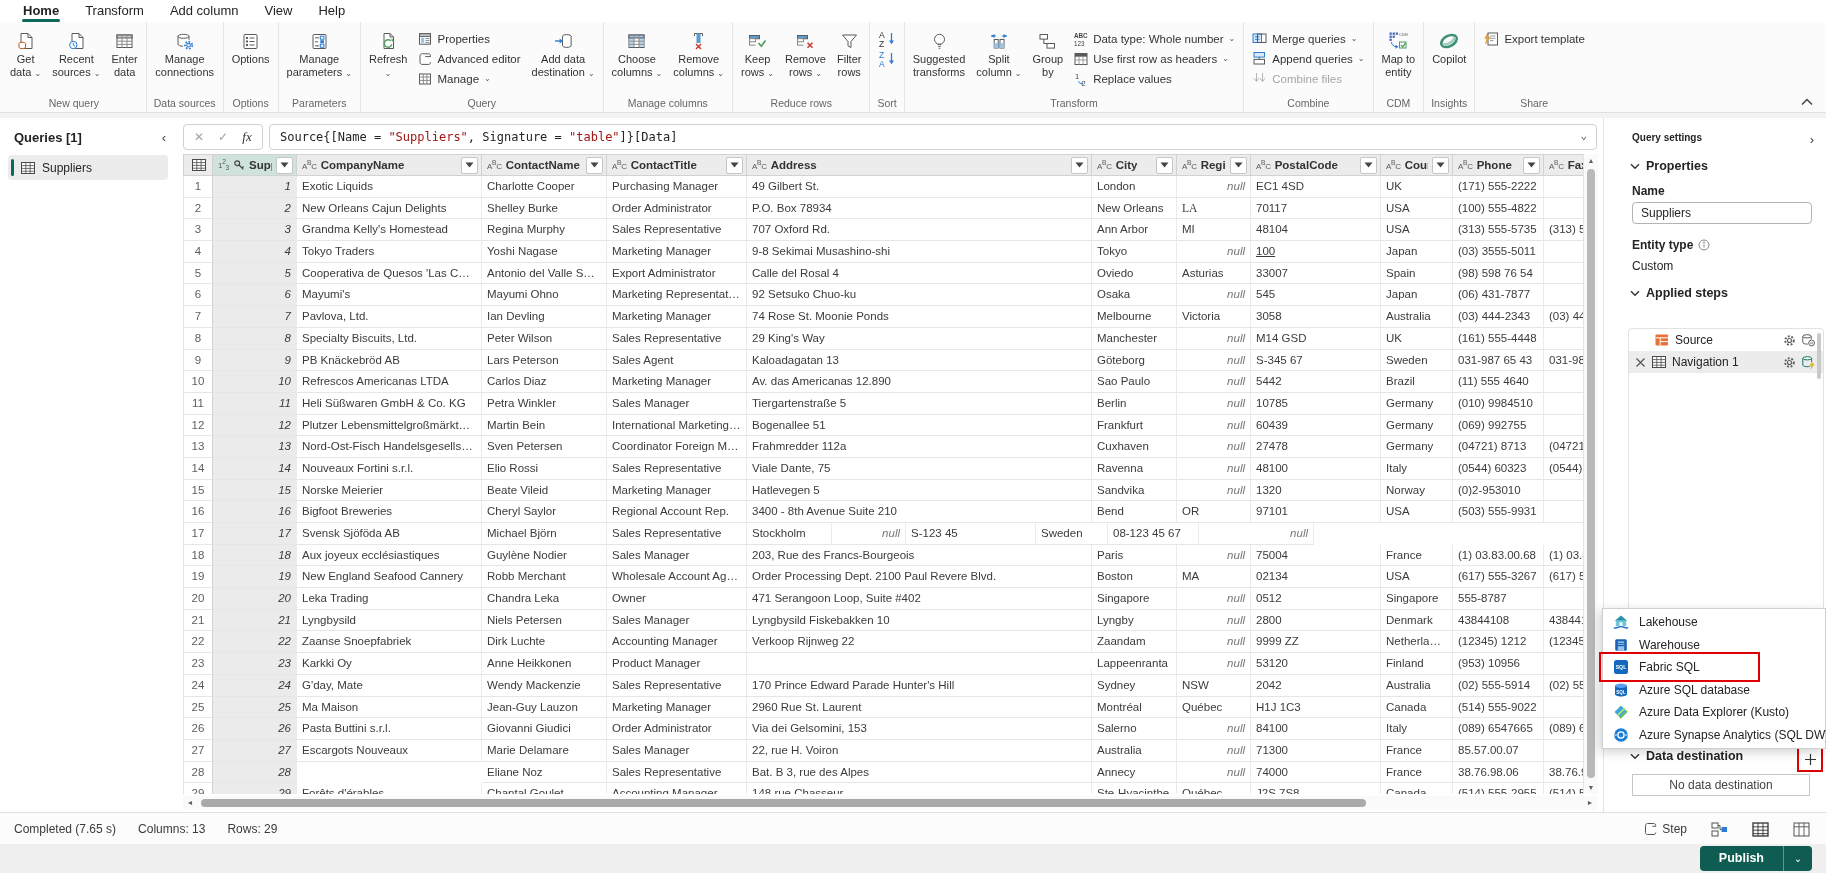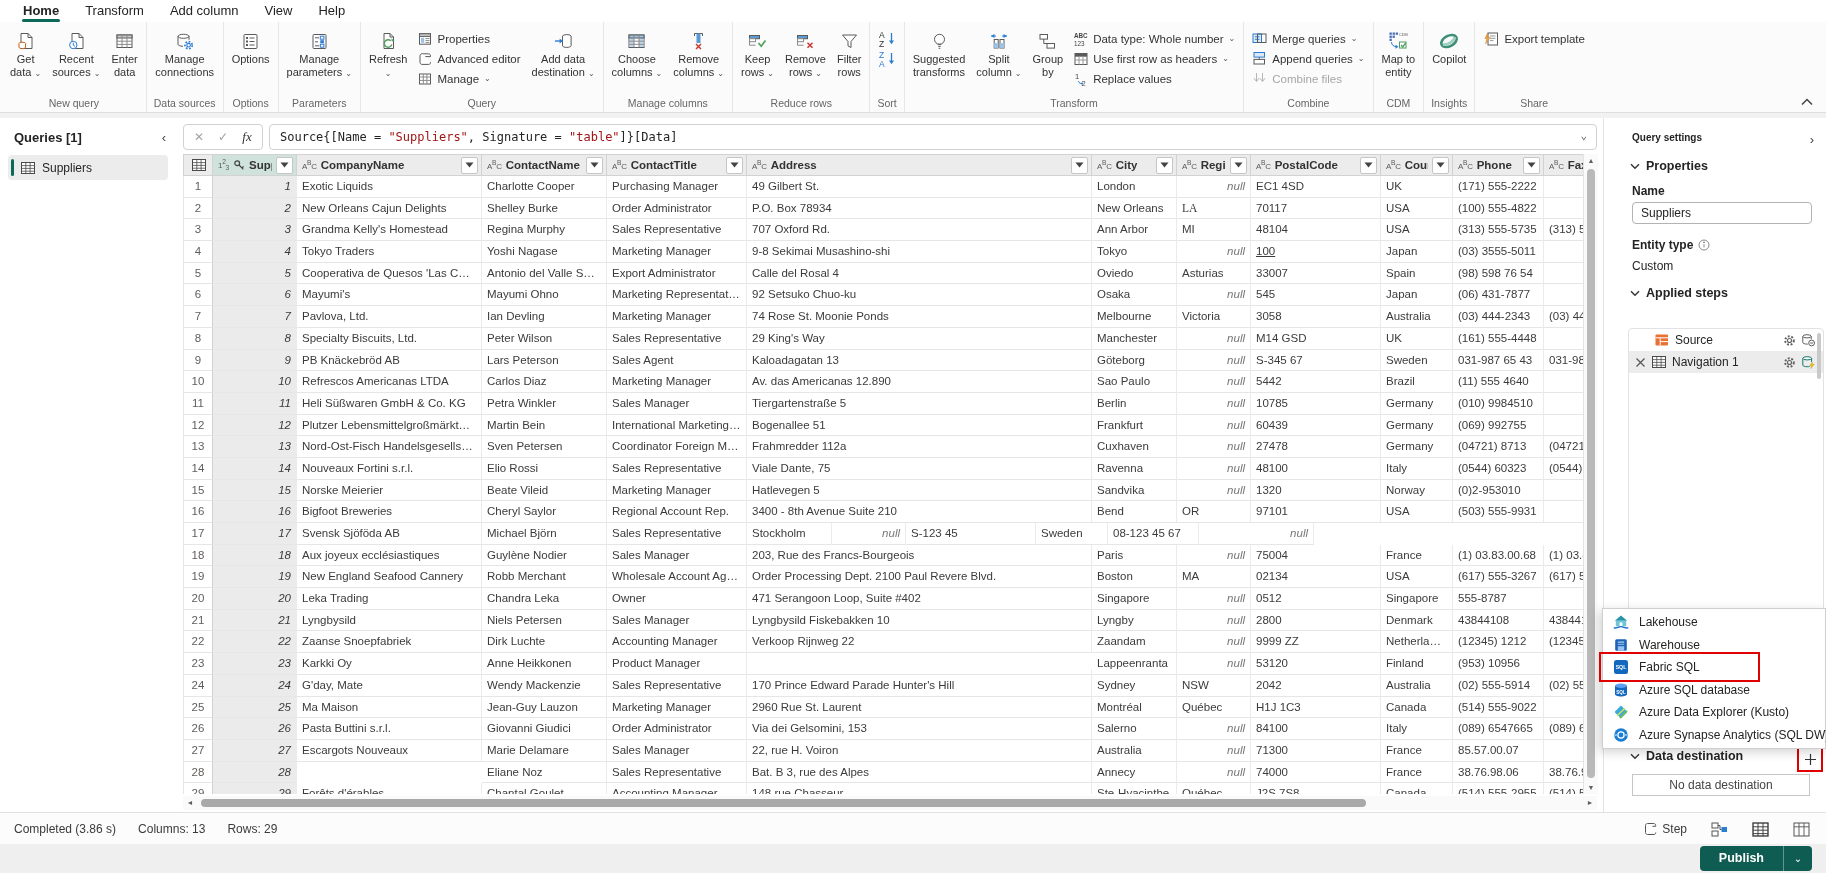--- a/index.html
+++ b/index.html
@@ -1314,21 +1314,21 @@
             <path d="M1.5 8h3.4M11.1 8h3.4" stroke="#9fd0f5" stroke-width="1.4"></path>
           </svg>
         </span>
         <span>Azure Synapse Analytics (SQL DW)</span>
       </div>
     </div>
   <div class="redbox fsql"></div>
 
   <div class="statusbar">
     <div class="lft">
-      <span>Completed (3.86 s)</span>
+      <span>Completed (7.65 s)</span>
       <span>Columns: 13</span>
       <span>Rows: 29</span>
     </div>
     <div class="rgt">
       <span class="viewbtn">
         <svg width="13" height="14" viewBox="0 0 13 14">
             <path d="M3.5 1.5h6.2c1.2 0 2 .8 2 2v.8H8.5" fill="none" stroke="#555"></path>
             <path d="M3.5 1.5c-1.1 0-2 .9-2 2v7c0 1.1.9 2 2 2h6.5c1.2 0 1.7-1 1.7-2" fill="#fff" stroke="#555"></path>
           </svg>
         <span>Step</span>

